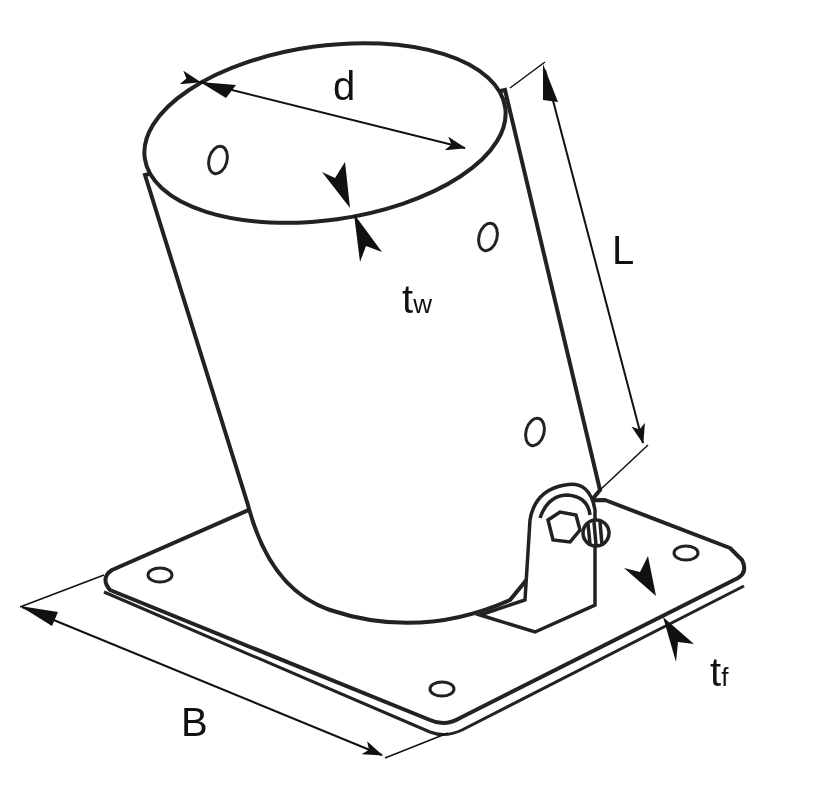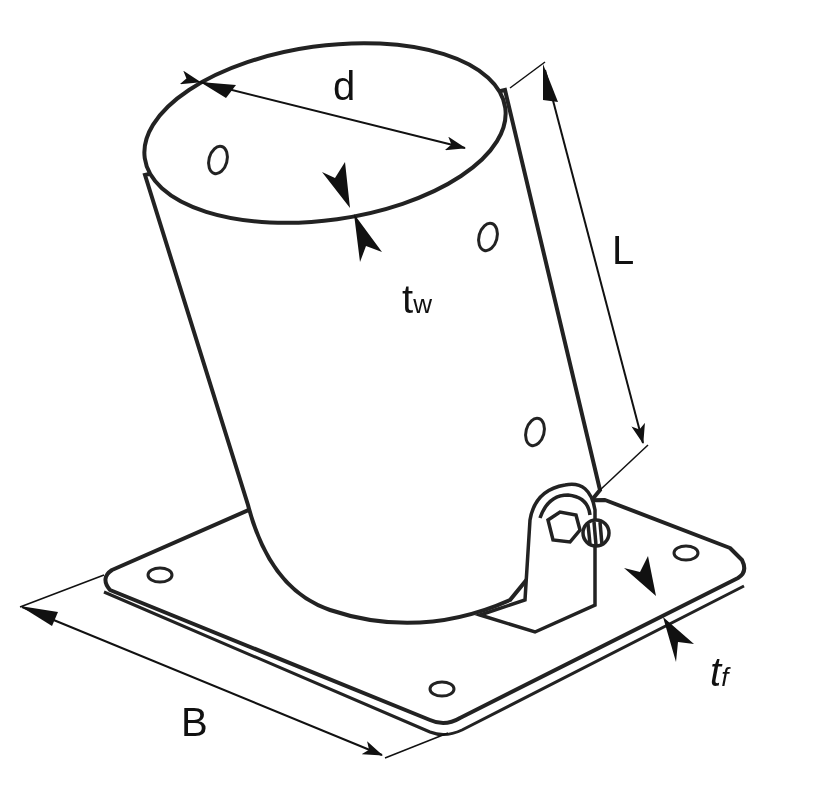--- a/index.html
+++ b/index.html
@@ -72,15 +72,15 @@
 </svg>
 
 <div class="lbl main" style="left:333px; top:66px;">d</div>
 <div class="lbl main" style="left:612px; top:230px;">L</div>
 <div class="lbl main" style="left:181px; top:702px;">B</div>
 
 <div class="lbl" style="left:402px; top:243px;margin-top:36px;">
   <span class="main">t</span><span class="sub">w</span>
 </div>
 
-<div class="lbl" style="left:710px; top:652px;font-style:italic;">
+<div class="lbl" style="left:710px; top:652px;">
   <span class="main">t</span><span class="sub">f</span>
 </div>
 
 </body></html>

